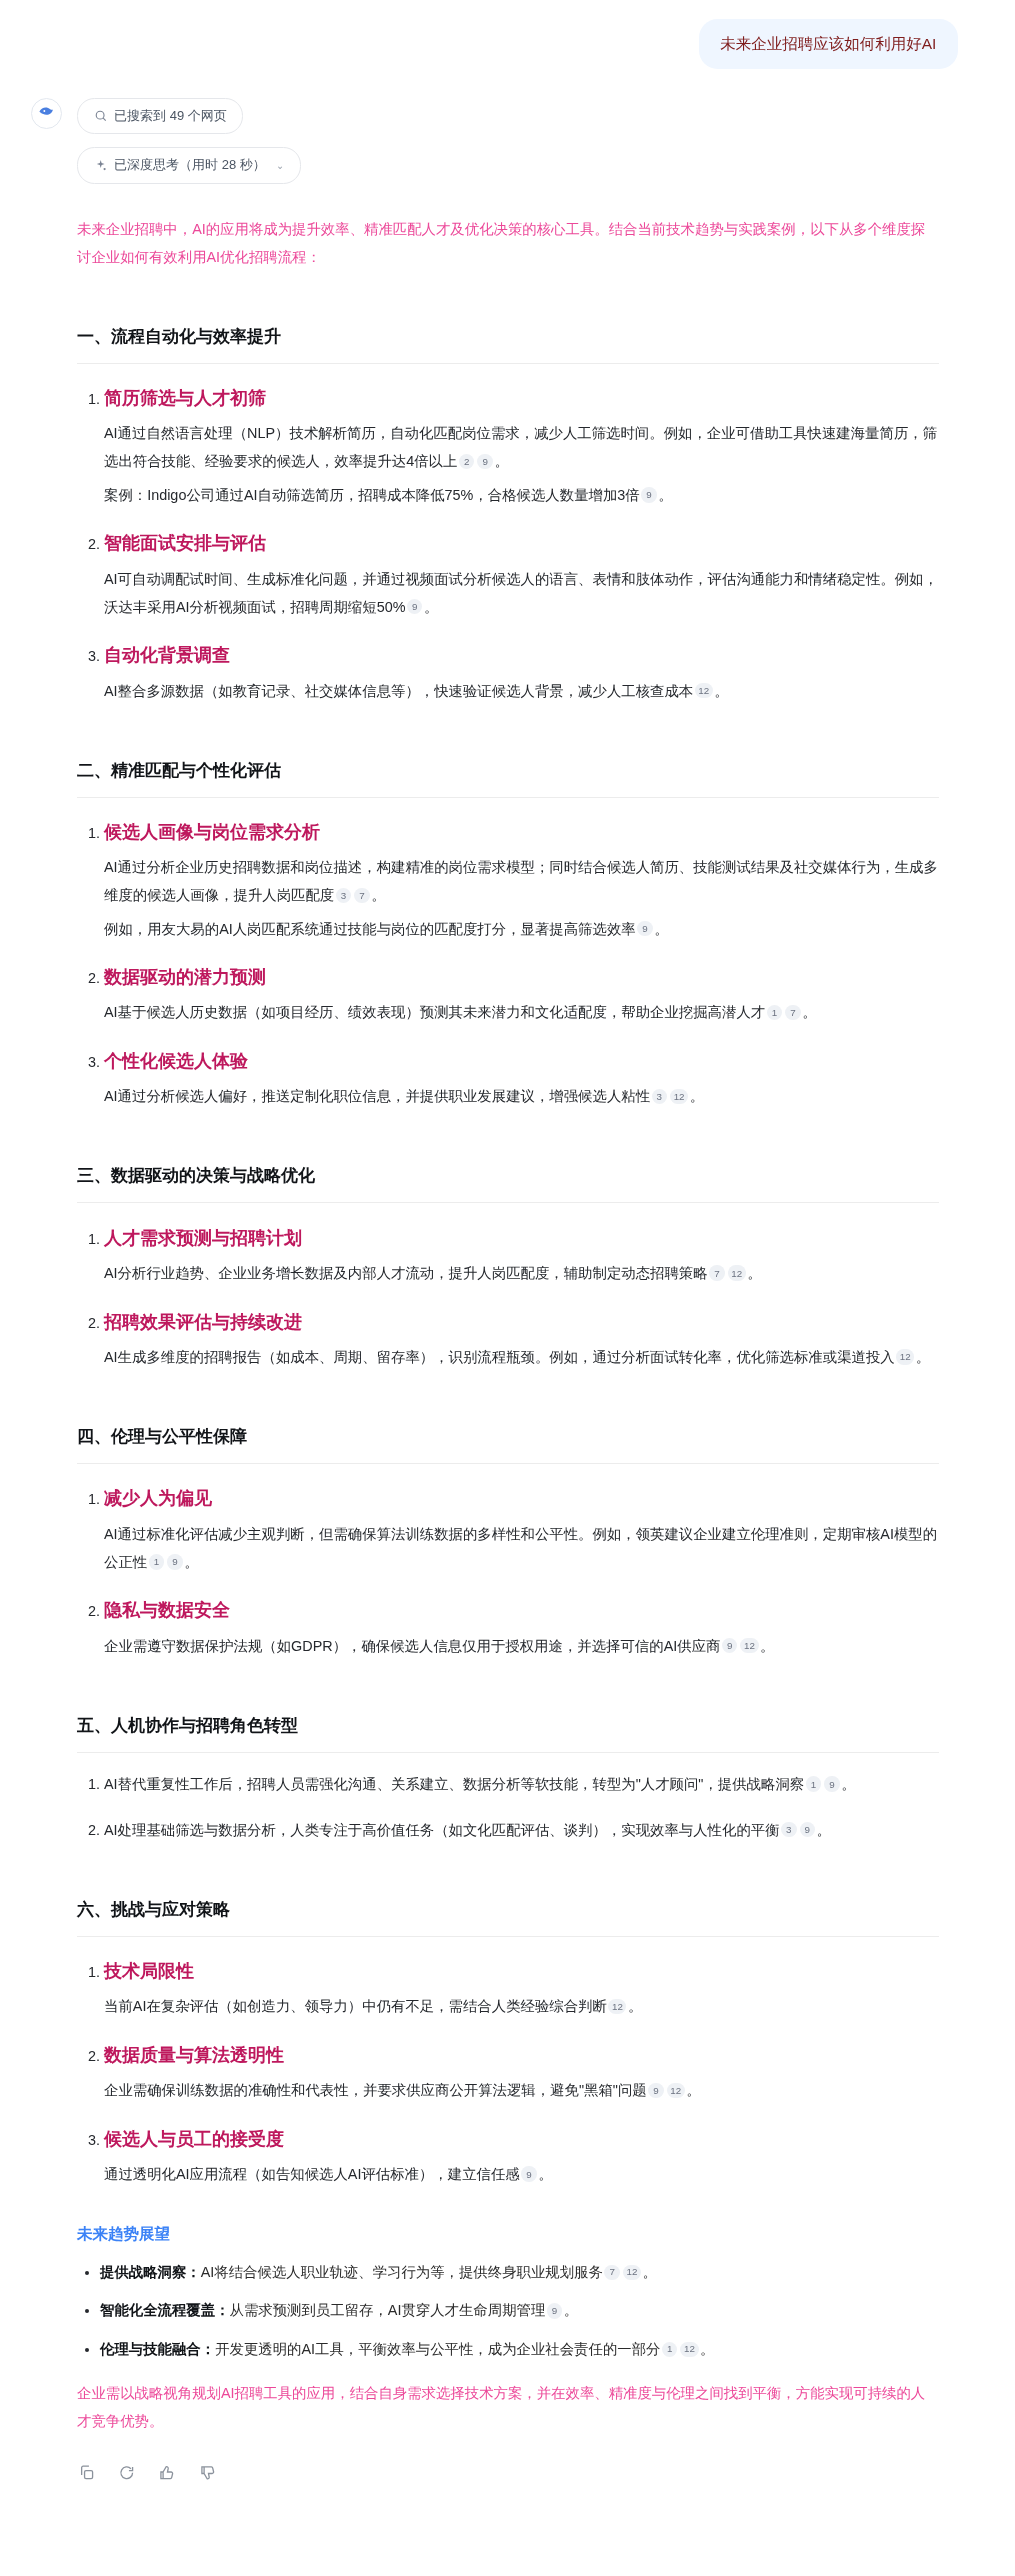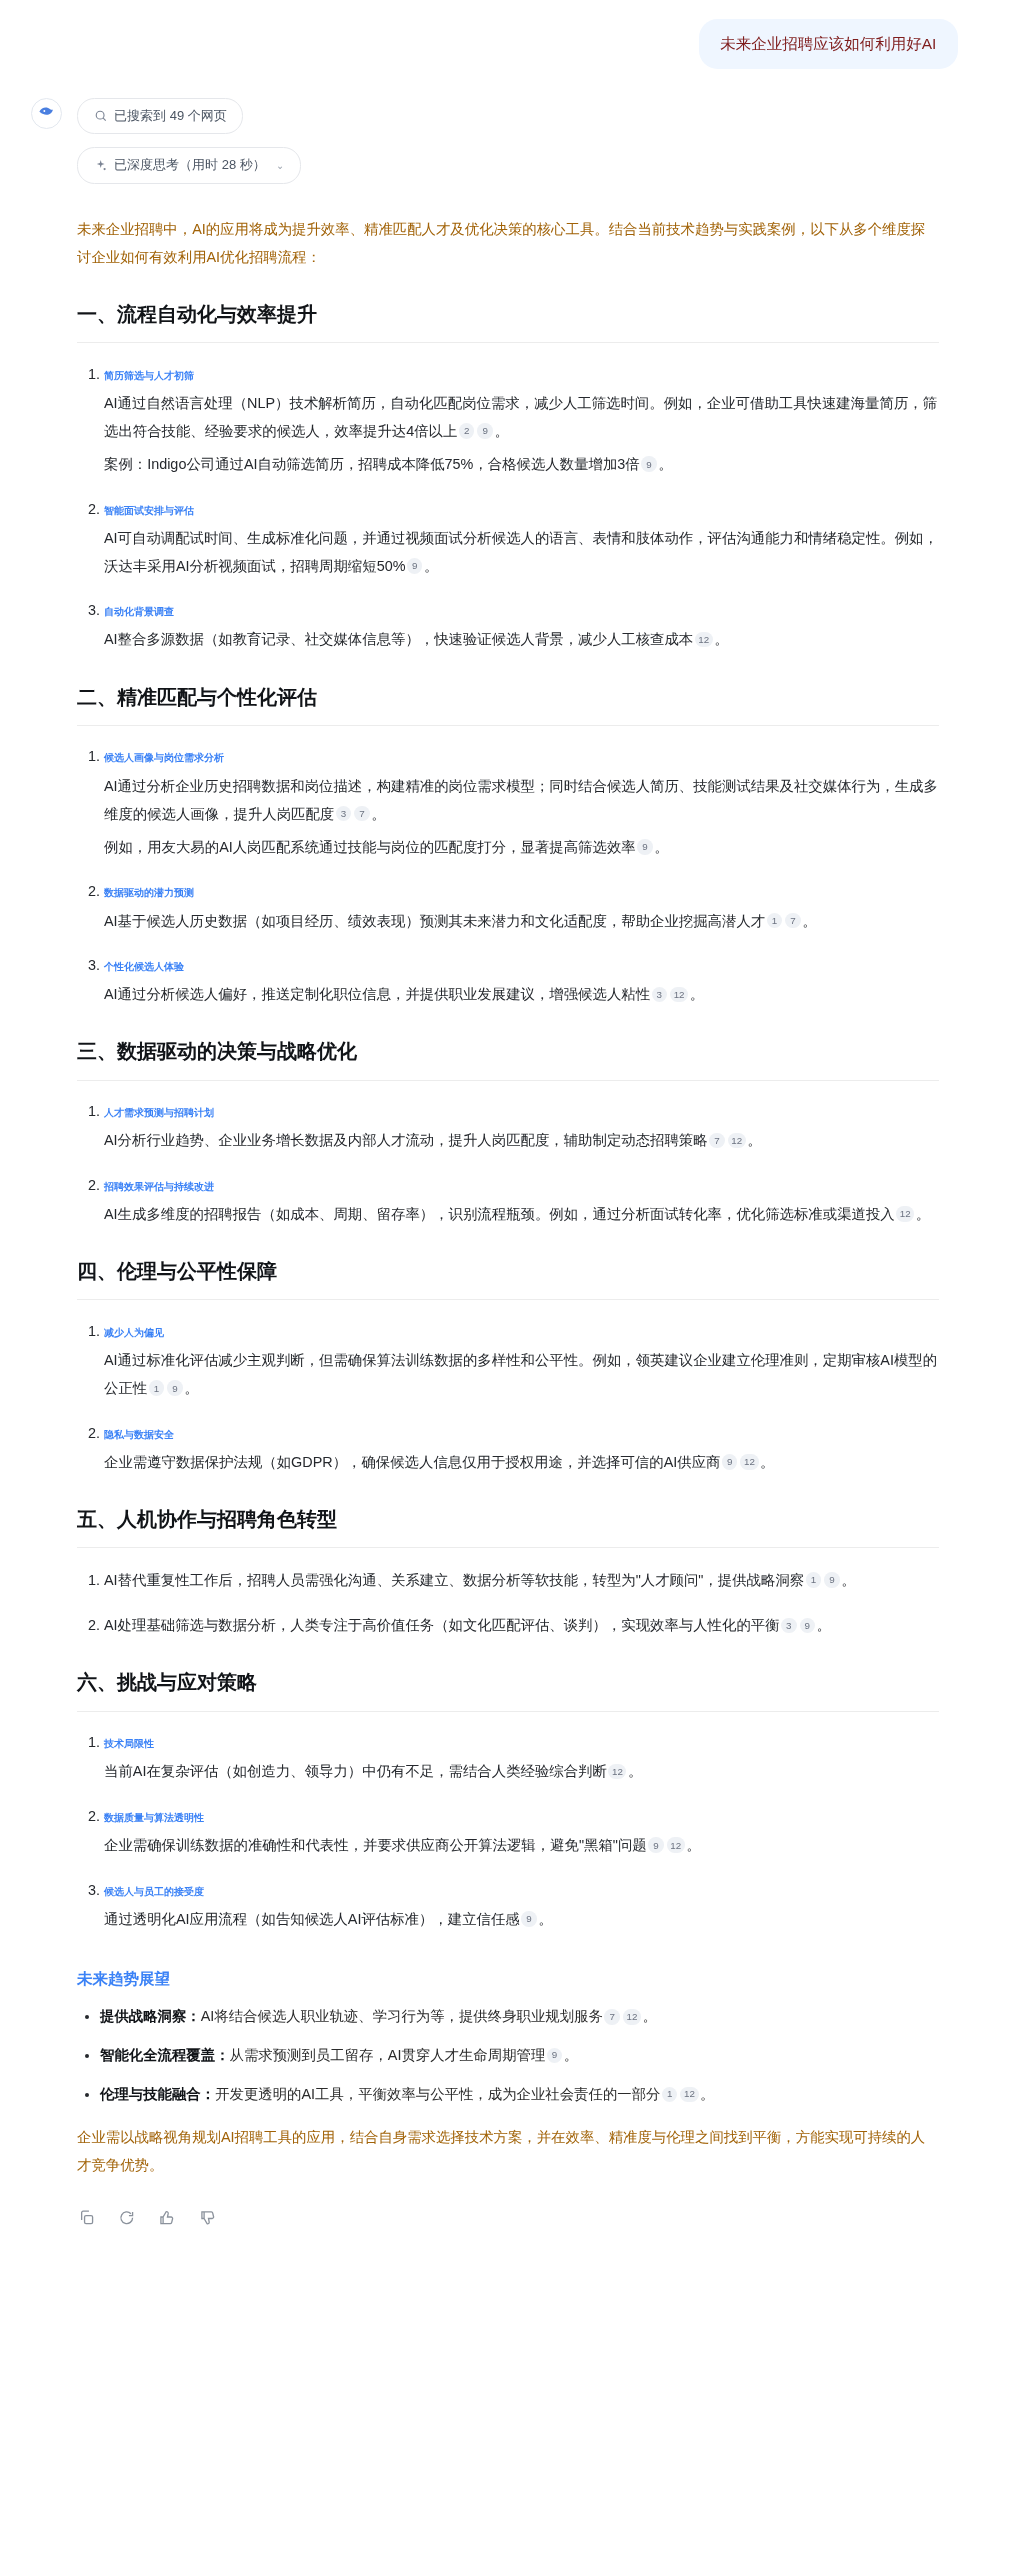--- a/index.html
+++ b/index.html
@@ -70,29 +70,29 @@
   }
   .chip .ic { display:inline-flex; width: 13.4px; height: 13.4px; align-items:center; justify-content:center; color:#7b8494; }
   .chip.think { color:#4b5563; }
   .chip .caret { font-size: 9.8px; color:#9aa2ae; margin-left: 3.1px;}
 
   
   p.para {
     font-size: 14.4px;
     line-height: 1.95;
     margin: 15.5px 0 0 0;
-    color: #a16207;
+    color: #ec4899;
   }
   p.intro { margin-top: 17.5px; }
 
   h2.sec {
-    font-size: 20px;
+    font-size: 17px;
     font-weight: bold;
     color: #111418;
-    margin: 28px 0 0 0;
+    margin: 53px 0 0 0;
     padding-bottom: 13.4px;
     border-bottom: 0.5px solid #ececec;
     line-height: 1.5;
   }
   h3.future {
     font-size: 15.5px;
     font-weight: bold;
     color: #3b82f6;
     margin: 36px 0 5.2px 0;
   }
@@ -102,22 +102,22 @@
     padding-left: 27px;
   }
   ol.numlist > li {
     margin: 17.5px 0 0 0;
     font-size: 14.4px;
     line-height: 1.9;
   }
   ol.numlist > li::marker { color:#25282d; }
   .li-title {
     font-weight: bold;
-    color:#3b82f6;
-    font-size: 10px;
+    color:#be185d;
+    font-size: 18px;
     display:block;
     margin-bottom: 4.1px;
   }
   .li-body { display:block; color:#25282d; font-size: 14.4px; line-height: 1.95; }
   .li-body + .li-body { margin-top: 5.2px; }
 
   ul.bullets { margin: 13.4px 0 0 0; padding-left: 23px; }
   ul.bullets > li { margin: 11.3px 0 0 0; font-size: 14.4px; line-height: 1.9; }
   ul.bullets > li::marker { color:#25282d; }
   .b-title { font-weight:bold; color:#111418; }

